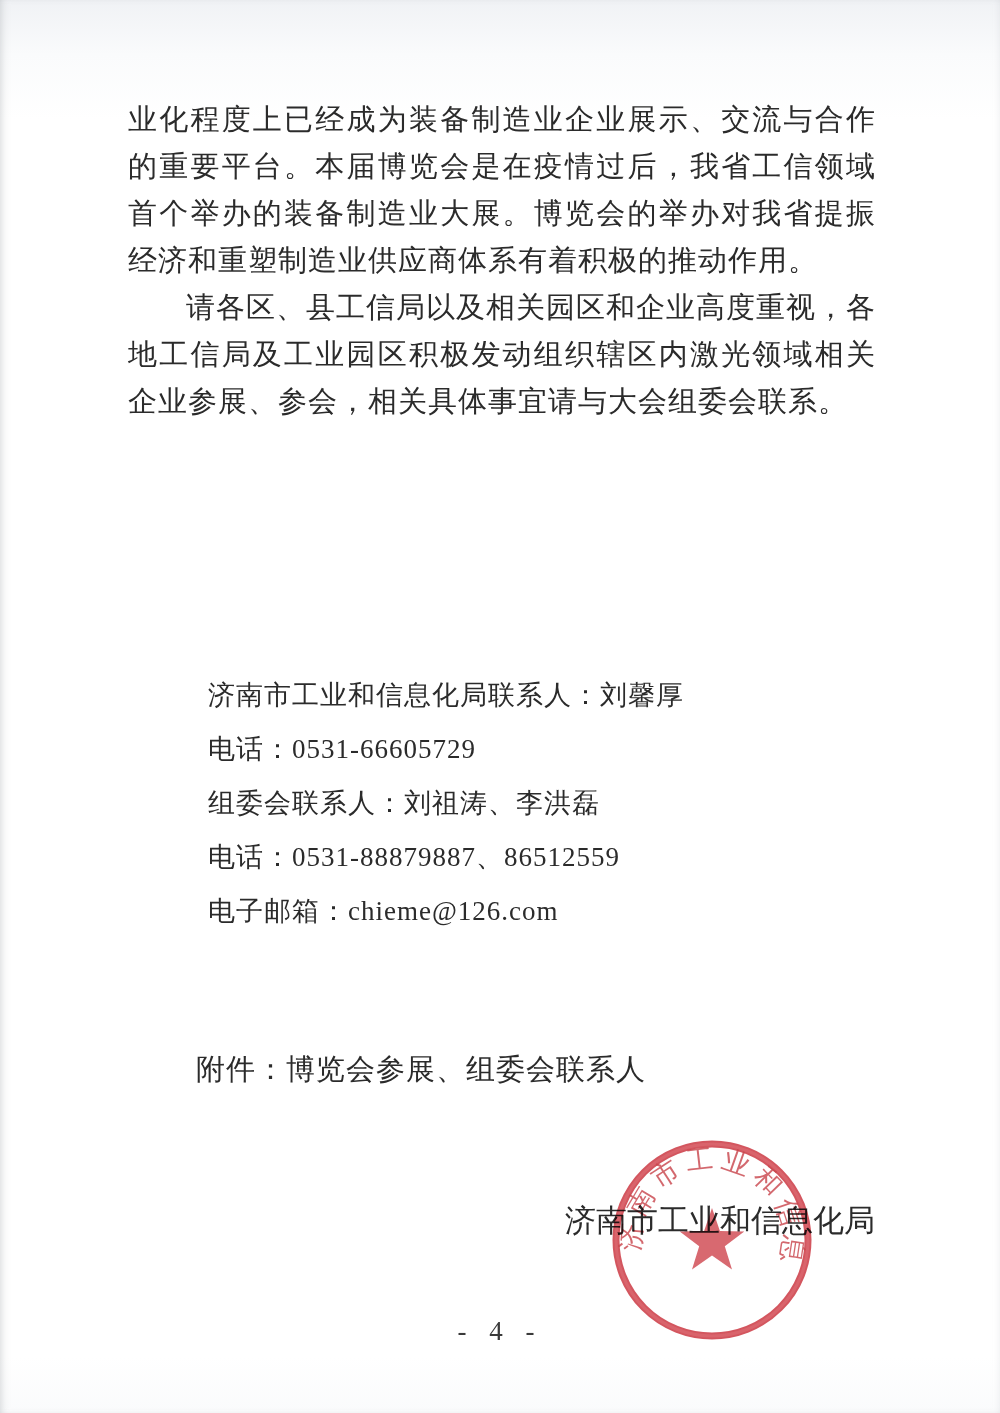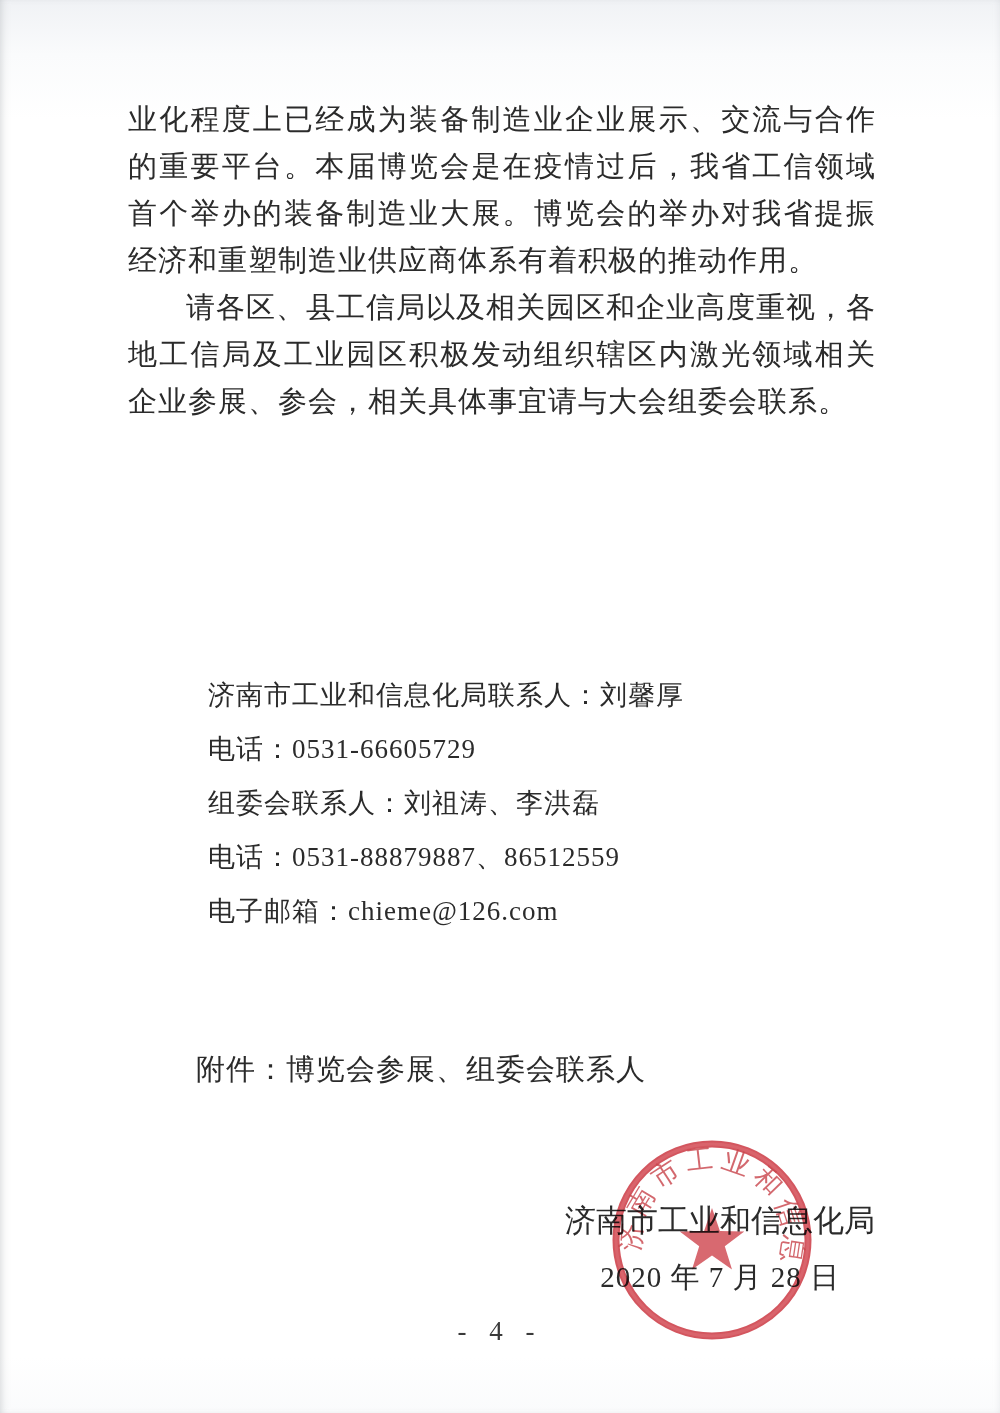--- a/index.html
+++ b/index.html
@@ -100,21 +100,20 @@
     <div>电话：0531-66605729</div>
     <div>组委会联系人：刘祖涛、李洪磊</div>
     <div>电话：0531-88879887、86512559</div>
     <div>电子邮箱：chieme@126.com</div>
   </div>
 
   <div class="attachment-line">附件：博览会参展、组委会联系人</div>
 
   <div class="signature-block">
     <div class="issuer-name">济南市工业和信息化局</div>
-    <div class="issue-date">2020 年 7 月 28 日</div>
   </div>
 
   <svg class="seal" viewBox="0 0 220 220" xmlns="http://www.w3.org/2000/svg">
 
     <circle cx="110" cy="110" r="96" fill="none" stroke="#c9303a" stroke-width="7" stroke-opacity="0.88"></circle>
     <circle cx="110" cy="110" r="96" fill="none" stroke="#e2737c" stroke-width="3" stroke-opacity="0.35"></circle>
 
     <polygon points="110,78 117.9,101.1 142.3,101.5 122.8,116.2 130,139.5 110,125.5 90,139.5 97.2,116.2 77.7,101.5 102.1,101.1" fill="#cf4750" fill-opacity="0.88"></polygon>
 
     <defs>

